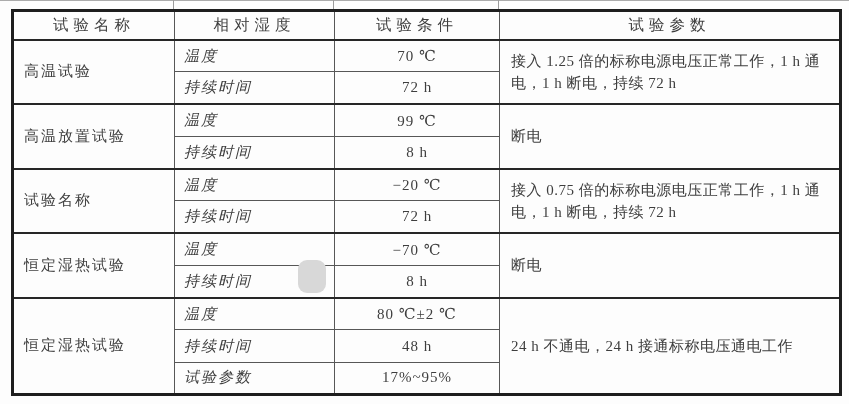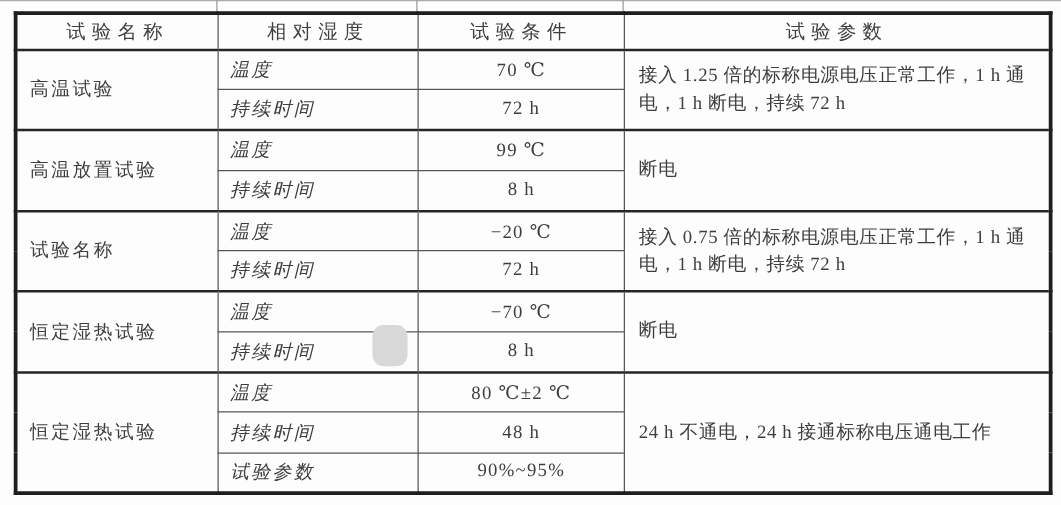--- a/index.html
+++ b/index.html
@@ -135,19 +135,19 @@
       <td class="c2">温度</td>
       <td class="c3">80 ℃±2 ℃</td>
       <td class="c4" rowspan="3">24 h 不通电，24 h 接通标称电压通电工作</td>
     </tr>
     <tr>
       <td class="c2">持续时间</td>
       <td class="c3">48 h</td>
     </tr>
     <tr>
       <td class="c2">试验参数</td>
-      <td class="c3">90%~95%</td>
+      <td class="c3">17%~95%</td>
     </tr>
   </tbody>
     </table>
 
   <div class="smudge"></div>
 </div>
 
 </body></html>

